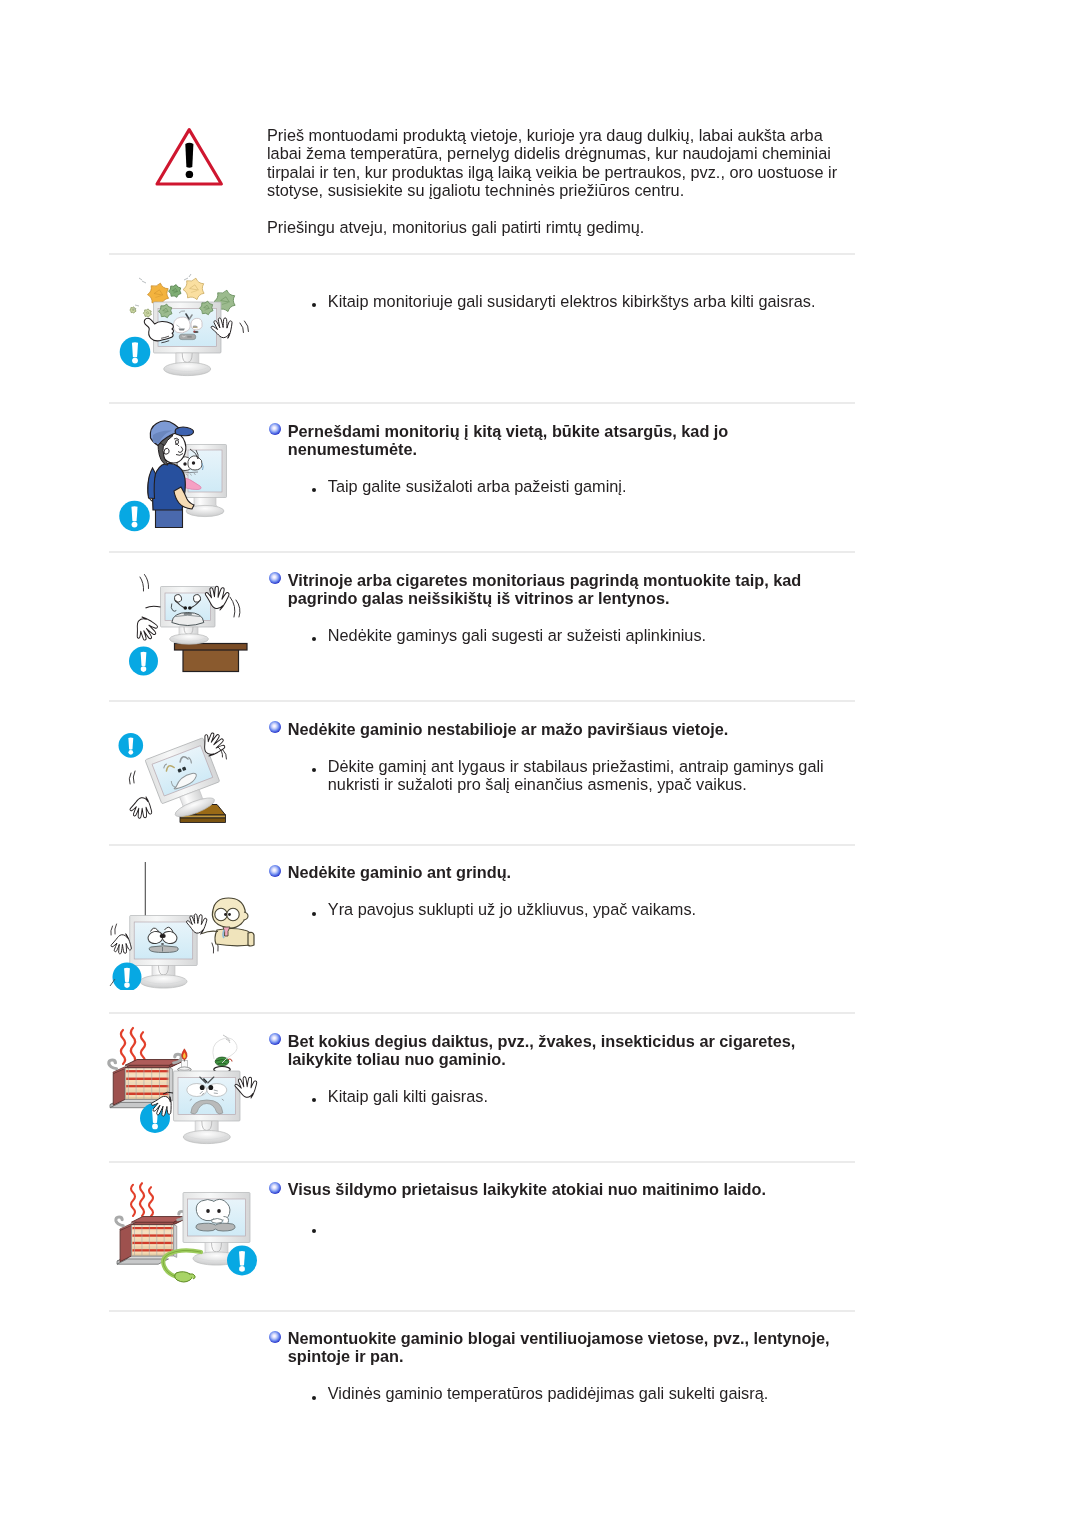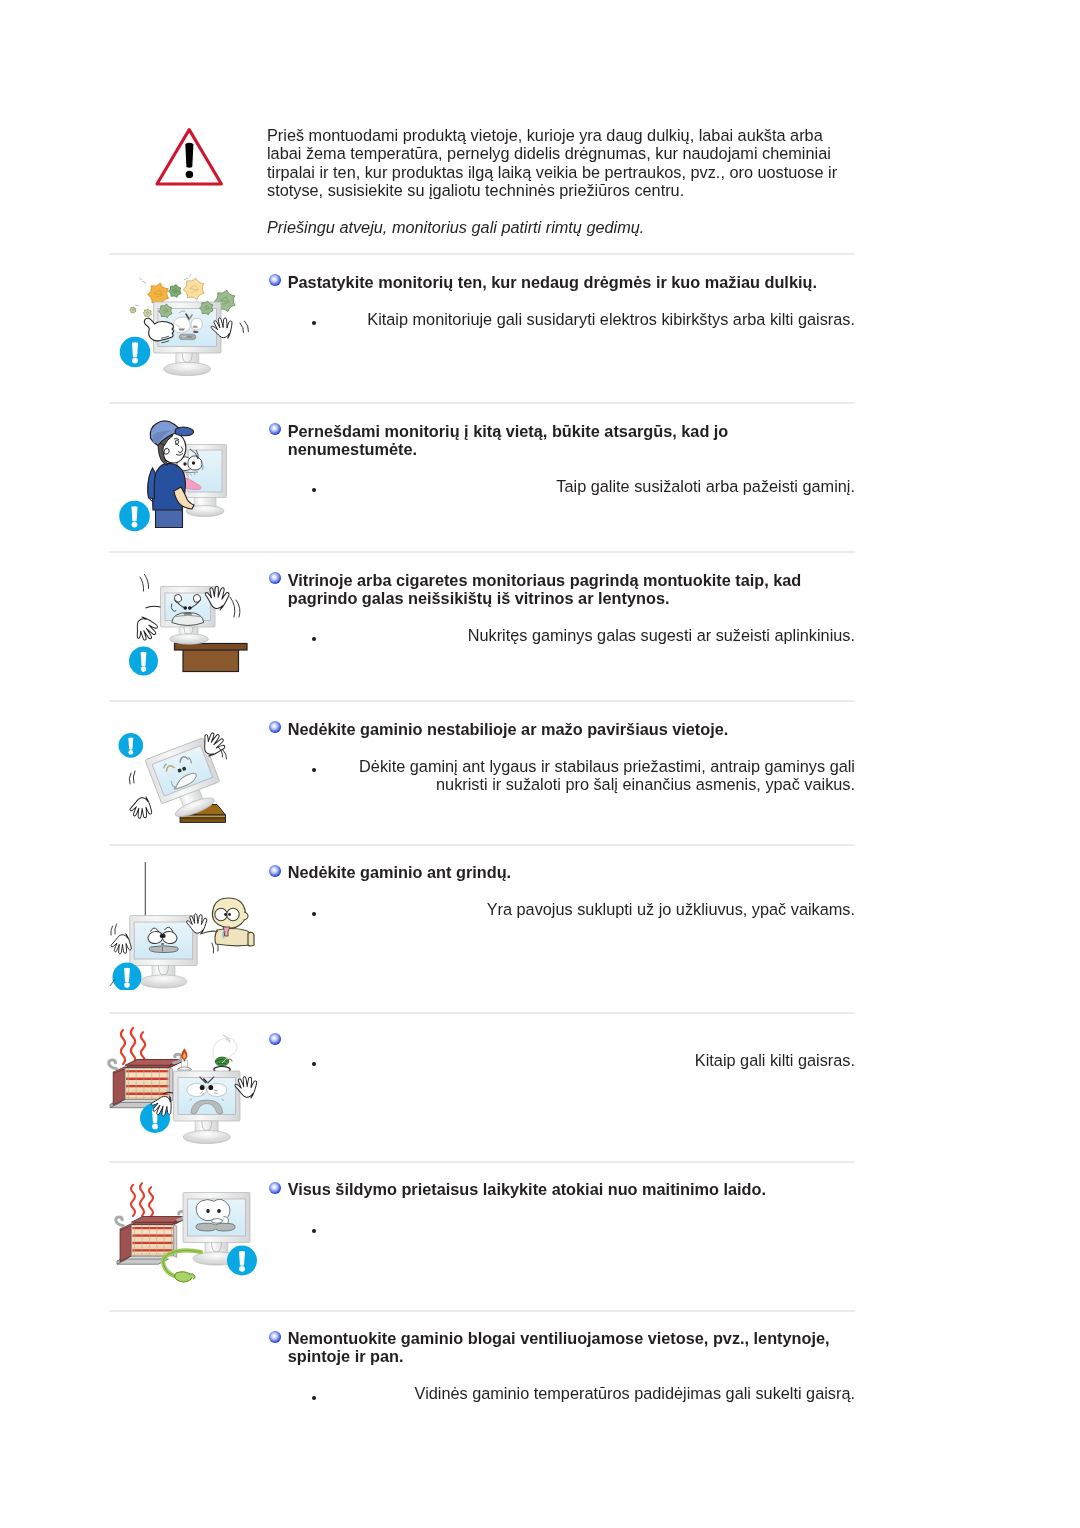--- a/index.html
+++ b/index.html
@@ -46,21 +46,20 @@
     flex: 0 0 584px;
     padding-left: 56px;
   }
   .intro-para {
     font-size: 16.3px;
     line-height: 18.35px;
     color: #231f20;
   }
   .intro-para.second {
     margin-top: 18.6px;
-    font-style: italic;
   }
   
   .sep {
     position: absolute;
     left: 0;
     height: 2px;
     background: #ebebeb;
     width: 746px;
   }
   
@@ -101,21 +100,20 @@
     background:
       radial-gradient(circle at 44% 42%, #ffffff 0%, #eceaff 14%, #b9c6f7 30%, #6e8cf0 48%, #2431c9 72%, #1a14a6 88%, #4b6fd6 100%);
   }
   .sub {
     position: relative;
     font-size: 16.3px;
     line-height: 18.2px;
     color: #231f20;
     padding-left: 58.8px;
     margin-top: 18.9px;
-    text-align: right;
   }
 
   
   .sepy1 { top: 253px; }
   .row1 { top: 272.7px; }
   .sepy2 { top: 402px; }
   .row2 { top: 421.7px; }
   .sepy3 { top: 551px; }
   .row3 { top: 570.7px; }
   .sepy4 { top: 700px; }
@@ -261,21 +259,20 @@
               </g>
               <path d="M134 68 q4 4.5 3.5 9.5 M138.5 66 q4.5 5 4 10.5" fill="none" stroke="#231f20" stroke-width="0.9" stroke-linecap="round"></path>
               <g>
                 <circle cx="29.0" cy="97.0" r="15.30" fill="#07a8e3"></circle>
                 <path d="M25.94 87.82 q3.06 -1.1 6.12 0 l-0.98 14.08 q-2.08 0.8 -4.16 0 z" fill="#ffffff"></path>
                 <circle cx="29.0" cy="105.57" r="2.94" fill="#ffffff"></circle>
               </g>
             </svg>
       </div>
       <div class="row-body">
-        <div class="head"><span class="dot"></span><span>Pastatykite monitorių ten, kur nedaug drėgmės ir kuo mažiau dulkių.</span></div>
         <div class="sub"><span class="sdot"></span><span>Kitaip monitoriuje gali susidaryti elektros kibirkštys arba kilti gaisras.</span></div>
       </div>
     </div>
     <div class="sep sepy2"></div>
     <div class="row row2">
       <div class="row-img">
         <svg width="160" height="145" viewBox="0 0 160 145">
               <g>
                 <rect x="78" y="39.5" width="42.5" height="53" rx="1" fill="url(#gBez)" stroke="#b3b6b7" stroke-width="0.7"></rect>
                 <rect x="82" y="45" width="34" height="42" fill="url(#gScr)" stroke="#b9aab0" stroke-width="0.7"></rect>
@@ -358,21 +355,21 @@
               <path d="M124 42 q7 9 4 20 M130 45 q6 8 3 17" fill="none" stroke="#231f20" stroke-width="0.9" stroke-linecap="round"></path>
               <g>
                 <circle cx="37.5" cy="106.0" r="14.50" fill="#07a8e3"></circle>
                 <path d="M34.60 97.30 q2.90 -1.1 5.80 0 l-0.93 13.34 q-1.97 0.8 -3.94 0 z" fill="#ffffff"></path>
                 <circle cx="37.5" cy="114.12" r="2.78" fill="#ffffff"></circle>
               </g>
             </svg>
       </div>
       <div class="row-body">
         <div class="head"><span class="dot"></span><span>Vitrinoje arba cigaretes monitoriaus pagrindą montuokite taip, kad pagrindo galas neišsikištų iš vitrinos ar lentynos.</span></div>
-        <div class="sub"><span class="sdot"></span><span>Nukritęs gaminys galas sugesti ar sužeisti aplinkinius.</span></div>
+        <div class="sub"><span class="sdot"></span><span>Nedėkite gaminys gali sugesti ar sužeisti aplinkinius.</span></div>
       </div>
     </div>
     <div class="sep sepy4"></div>
     <div class="row row4">
       <div class="row-img">
         <svg width="160" height="145" viewBox="0 0 160 145">
               <g>
                 <circle cx="24.8" cy="40.4" r="12.30" fill="#07a8e3"></circle>
                 <path d="M22.34 33.02 q2.46 -1.1 4.92 0 l-0.79 11.32 q-1.67 0.8 -3.35 0 z" fill="#ffffff"></path>
                 <circle cx="24.8" cy="47.29" r="2.36" fill="#ffffff"></circle>
@@ -547,21 +544,21 @@
                 <path d="M46.00 94.00 q3.00 -1.1 6.00 0 l-0.96 13.80 q-2.04 0.8 -4.08 0 z" fill="#ffffff"></path>
                 <circle cx="49.0" cy="111.40" r="2.88" fill="#ffffff"></circle>
               </g>
               <path d="M67 78 q-6 -2 -10 1" fill="none" stroke="#231f20" stroke-width="1.0"></path>
               <g transform="translate(64.0,82.0) rotate(-132.0) scale(0.860,0.860)">
                 <path d="M 0 0 c -2.8 -1.2 -5.6 -3.2 -8.2 -5.6 c -2.0 -1.9 -4.6 -4.2 -6.0 -6.0 c -1.5 -1.9 0.4 -3.9 2.4 -2.7 c 1.9 1.1 4.3 2.9 6.0 4.3 c -1.9 -2.7 -4.3 -6.2 -5.6 -8.5 c -1.1 -2.0 1.2 -3.6 2.8 -1.9 c 1.7 1.8 4.3 5.0 6.0 7.2 c -1.3 -2.9 -3.0 -6.9 -3.7 -9.3 c -0.7 -2.3 1.9 -3.2 3.0 -1.1 c 1.1 2.1 3.0 6.0 4.0 8.5 c -0.5 -2.7 -1.1 -6.2 -1.1 -8.4 c 0.0 -2.3 2.7 -2.4 3.1 -0.2 c 0.4 2.2 1.0 6.0 1.3 8.6 c 0.5 -2.0 1.3 -4.4 2.0 -5.9 c 0.9 -2.0 3.3 -1.1 2.8 1.0 c -0.6 2.6 -1.4 6.0 -1.7 8.5 c -0.3 2.8 -0.6 6.2 -2.9 8.0 c -2.3 1.8 -6.1 1.5 -8.5 0.2 z" fill="#ffffff" stroke="#231f20" stroke-width="1.05" stroke-linejoin="round" stroke-linecap="round"></path>
               </g>
             </svg>
       </div>
       <div class="row-body">
-        <div class="head"><span class="dot"></span></div>
+        <div class="head"><span class="dot"></span><span>Bet kokius degius daiktus, pvz., žvakes, insekticidus ar cigaretes, laikykite toliau nuo gaminio.</span></div>
         <div class="sub"><span class="sdot"></span><span>Kitaip gali kilti gaisras.</span></div>
       </div>
     </div>
     <div class="sep sepy7"></div>
     <div class="row row7">
       <div class="row-img">
         <svg width="160" height="145" viewBox="0 0 160 145">
               <g>
                 <path d="M27.0 51.0 q4.0 -3.9 0 -7.8 q-4.0 -3.9 0 -7.8 q4.0 -3.9 0 -7.8 q-4.0 -3.9 0 -7.8 " fill="none" stroke="#e2402b" stroke-width="2.1" stroke-linecap="round"></path>
                 <path d="M36.0 51.0 q4.0 -4.1 0 -8.2 q-4.0 -4.1 0 -8.2 q4.0 -4.1 0 -8.2 q-4.0 -4.1 0 -8.2 " fill="none" stroke="#e2402b" stroke-width="2.1" stroke-linecap="round"></path>

